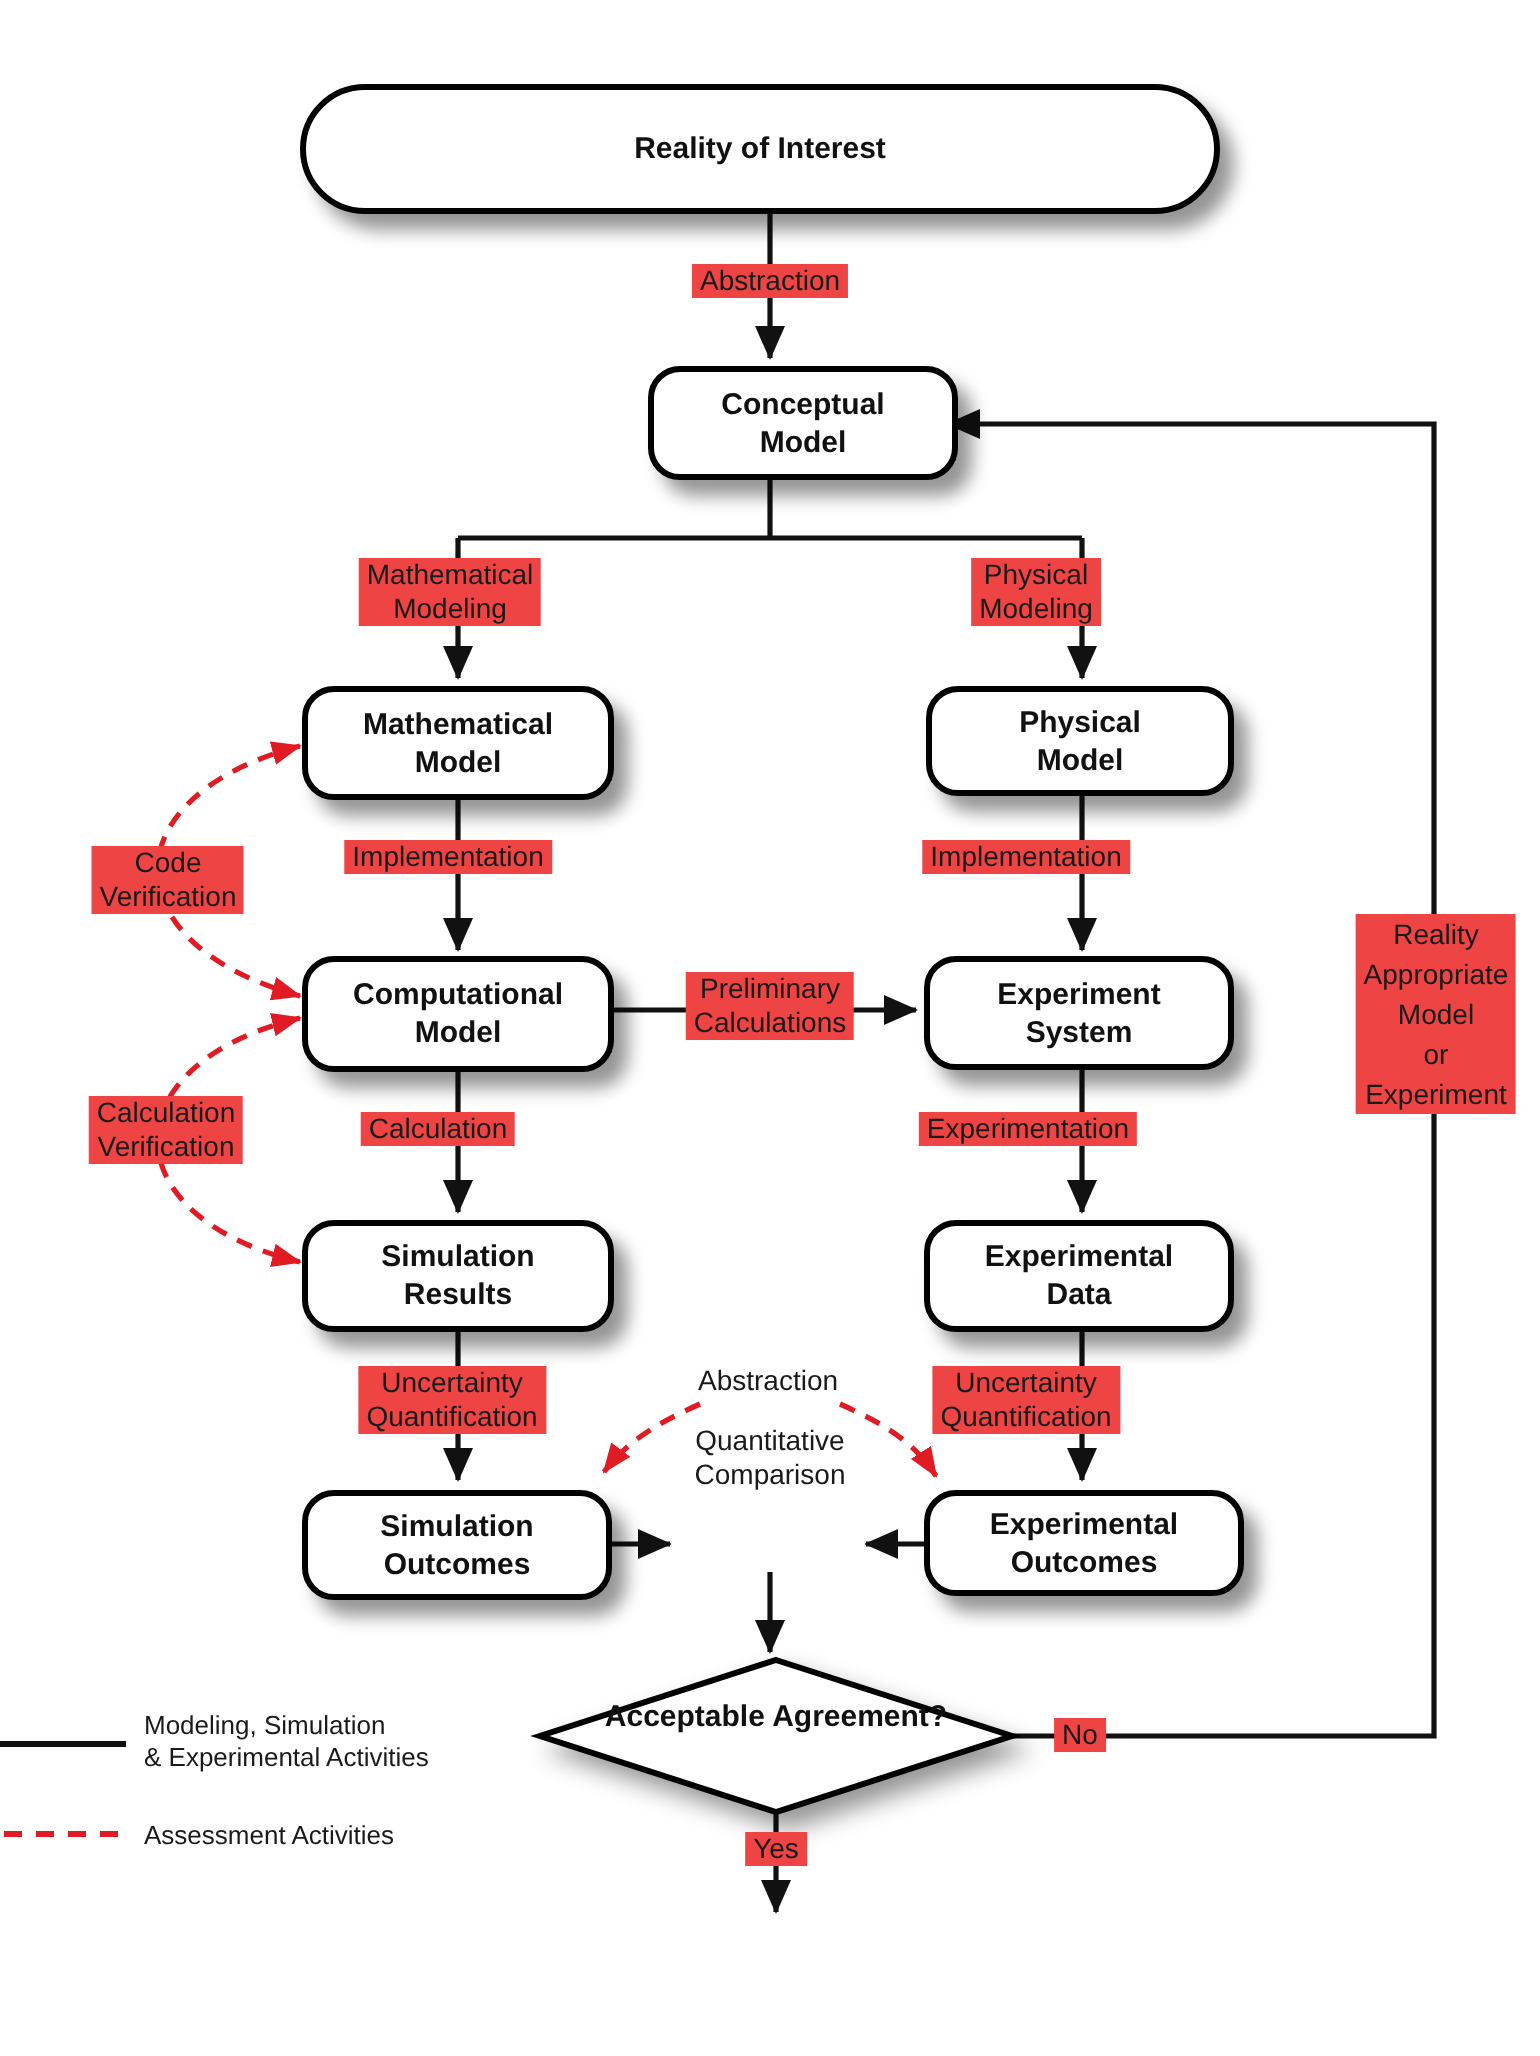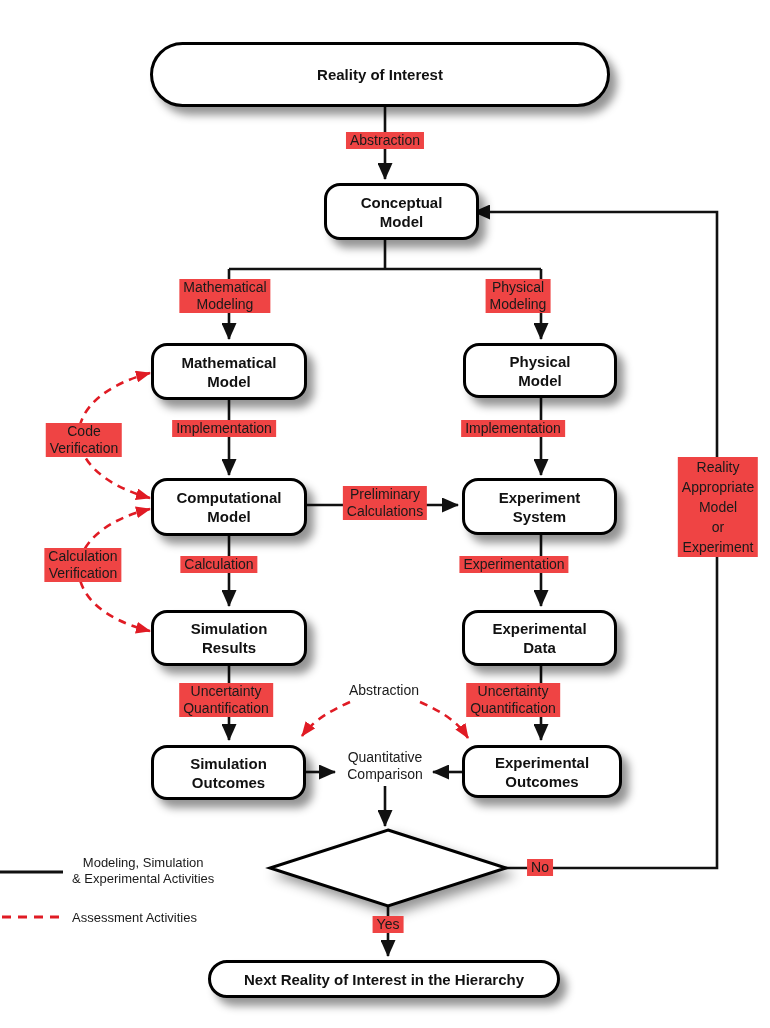--- a/index.html
+++ b/index.html
@@ -132,24 +132,25 @@
   <div class="node" style="left:151px;top:745px;width:155px;height:55px;">
     <span>Simulation</span>
     <span>Outcomes</span>
   </div>
 
   <div class="node" style="left:462px;top:745px;width:160px;height:53px;">
     <span>Experimental</span>
     <span>Outcomes</span>
   </div>
 
-
-  <div class="node stadium" style="left:208px;top:960px;width:352px;height:38px;font-size:15px;">
-    <span>Next Reality of Interest in the Hierarchy</span>
-  </div>
+  <div class="diamond-text" style="left:388px;top:849px;">
+    <span>Acceptable</span>
+    <span>Agreement?</span>
+  </div>
+
 
   <div class="lbl wbg" style="left:385px;top:132px;">Abstraction</div>
 
   <div class="lbl wbg" style="left:225px;top:279px;">
     <span>Mathematical</span>
     <span>Modeling</span>
   </div>
 
   <div class="lbl wbg" style="left:518px;top:279px;">
     <span>Physical</span>
@@ -171,21 +172,21 @@
     <span>Uncertainty</span>
     <span>Quantification</span>
   </div>
   <div class="lbl wbg" style="left:513px;top:683px;">
     <span>Uncertainty</span>
     <span>Quantification</span>
   </div>
 
   <div class="lbl" style="left:384px;top:682px;">Abstraction</div>
 
-  <div class="lbl" style="left:385px;top:749px;">
+  <div class="lbl" style="left:385px;top:712px;">
     <span>Quantitative</span>
     <span>Comparison</span>
   </div>
 
   <div class="lbl wbg" style="left:84px;top:423px;">
     <span>Code</span>
     <span>Verification</span>
   </div>
 
   <div class="lbl wbg" style="left:83px;top:548px;">
@@ -198,18 +199,18 @@
     <span>Appropriate</span>
     <span>Model</span>
     <span>or</span>
     <span>Experiment</span>
   </div>
 
   <div class="lbl wbg" style="left:540px;top:859px;">No</div>
   <div class="lbl wbg" style="left:388px;top:916px;">Yes</div>
 
   <div class="legend-lbl" style="left:72px;top:855px;">
-    <span style="display:block;text-align:center;">Modeling, Simulation</span>
+    <span style="display:block;">Modeling, Simulation</span>
     <span style="display:block;text-align:center;">&amp; Experimental Activities</span>
   </div>
   <div class="legend-lbl" style="left:72px;top:910px;">Assessment Activities</div>
 
 </div>
 
 </body></html>

